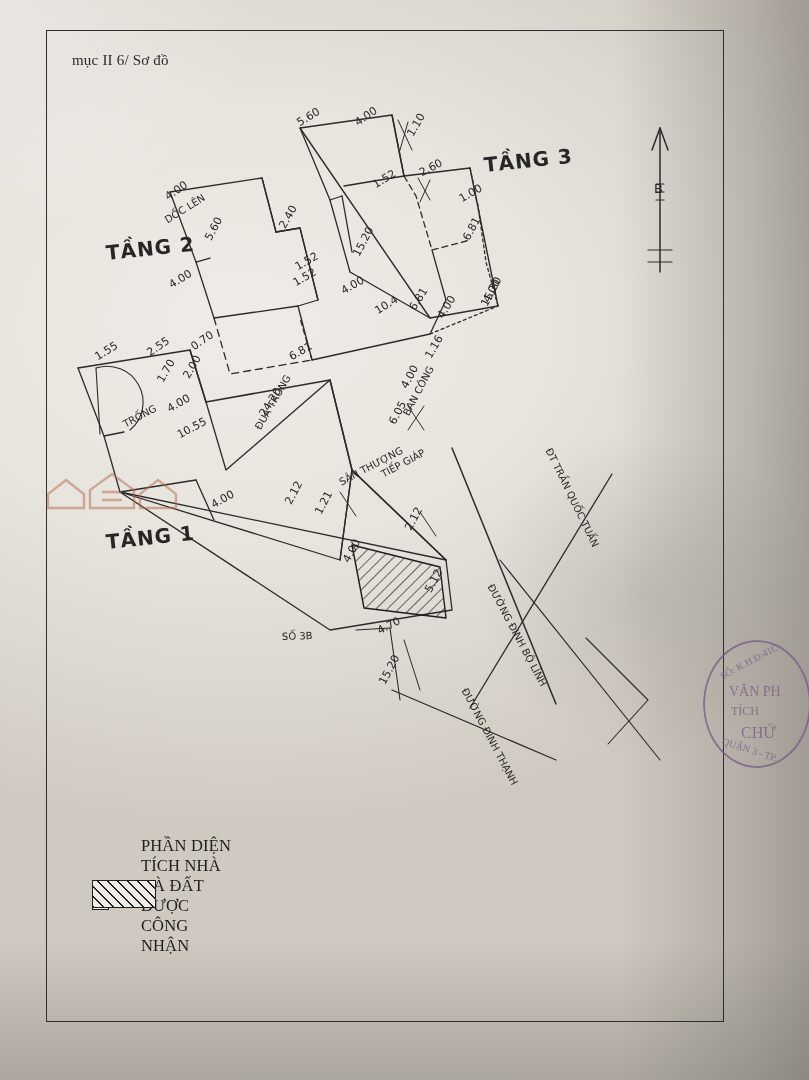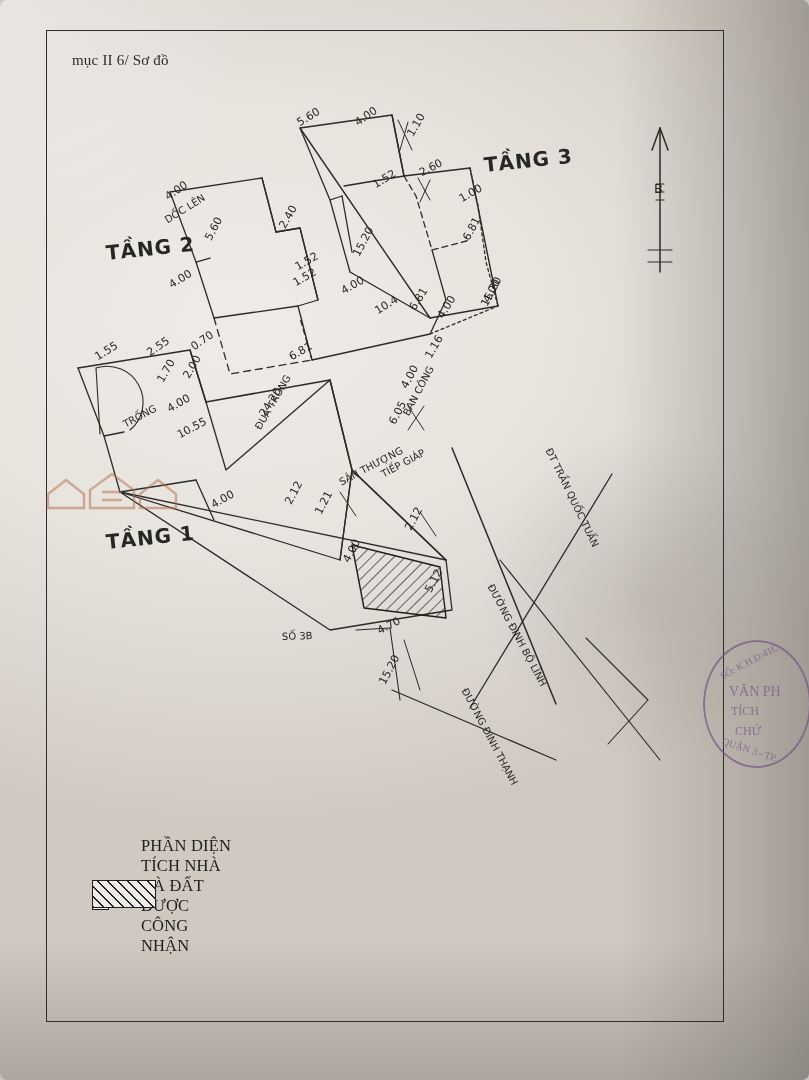--- a/index.html
+++ b/index.html
@@ -6,21 +6,20 @@
   body{
     width:809px;height:1080px;overflow:hidden;
     background:#c9c6c1;
     font-family:"Liberation Serif", serif;
   }
   #page{
     position:relative;width:809px;height:1080px;
     background:
       radial-gradient(ellipse 700px 500px at 30% 30%, #efece7 0%, #e7e3dd 45%, #ddd8d1 70%, #cfc9c1 100%);
     overflow:hidden;
-    border-radius:7px;
   }
   
   .shade{position:absolute;pointer-events:none;}
   .shade.right{right:0;top:0;width:190px;height:1080px;
     background:linear-gradient(to right, rgba(120,115,110,0) 0%, rgba(110,105,100,.30) 70%, rgba(90,85,80,.40) 100%);}
   .shade.bottom{left:0;bottom:0;width:809px;height:140px;
     background:linear-gradient(to bottom, rgba(120,115,110,0) 0%, rgba(105,100,95,.35) 100%);}
   .shade.topleft{left:0;top:0;width:260px;height:240px;
     background:radial-gradient(ellipse at 0% 0%, rgba(255,255,255,.35), rgba(255,255,255,0) 70%);}
   .shade.blob{left:480px;top:430px;width:330px;height:330px;
@@ -79,21 +78,21 @@
     color:#7a5a88;opacity:.75;
     font-family:"Liberation Serif", serif;
     overflow:hidden;
   }
   .stamp .ring{
     position:absolute;left:0;top:0;width:104px;height:124px;border:2px solid #7a5a88;border-radius:50%;
   }
   .stamp .s1{position:absolute;left:14px;top:16px;font-size:10px;transform:rotate(-28deg);}
   .stamp .s2{position:absolute;left:26px;top:44px;font-size:14px;}
   .stamp .s3{position:absolute;left:28px;top:64px;font-size:12px;}
-  .stamp .s4{position:absolute;left:32px;top:84px;font-size:12px;}
+  .stamp .s4{position:absolute;left:38px;top:84px;font-size:16px;}
   .stamp .s5{position:absolute;left:18px;top:104px;font-size:10px;transform:rotate(18deg);}
 </style>
 </head>
 <body>
 
 <div id="page">
 
   <div class="shade topleft"></div>
   <div class="shade blob"></div>
   <div class="shade right"></div>

